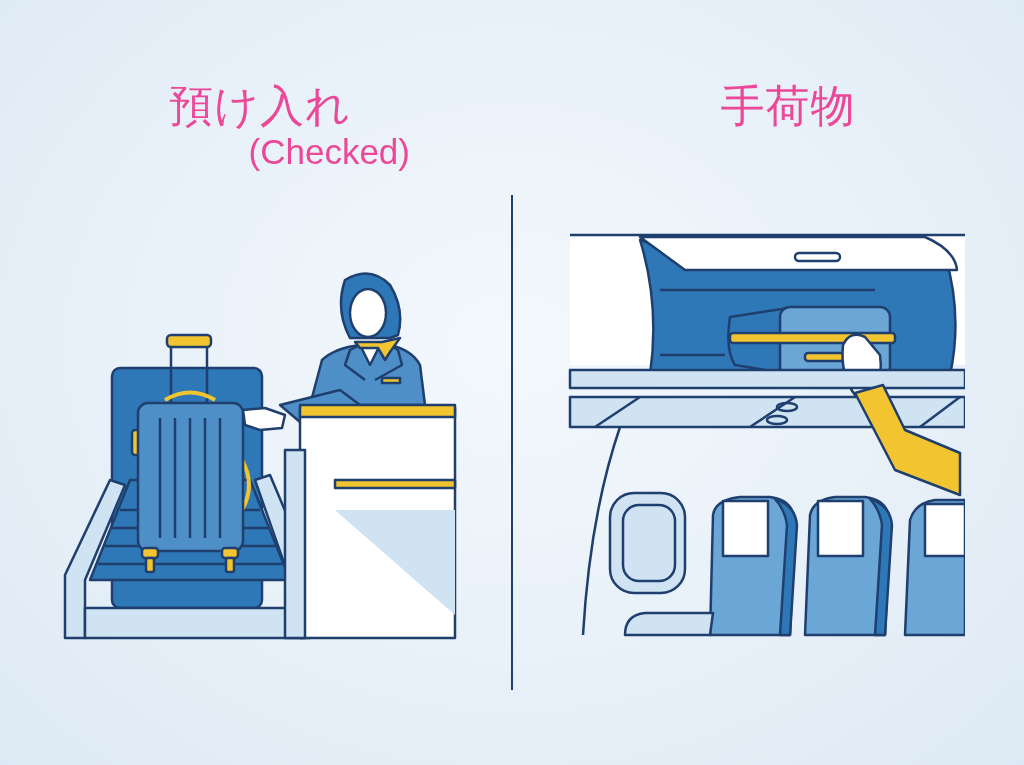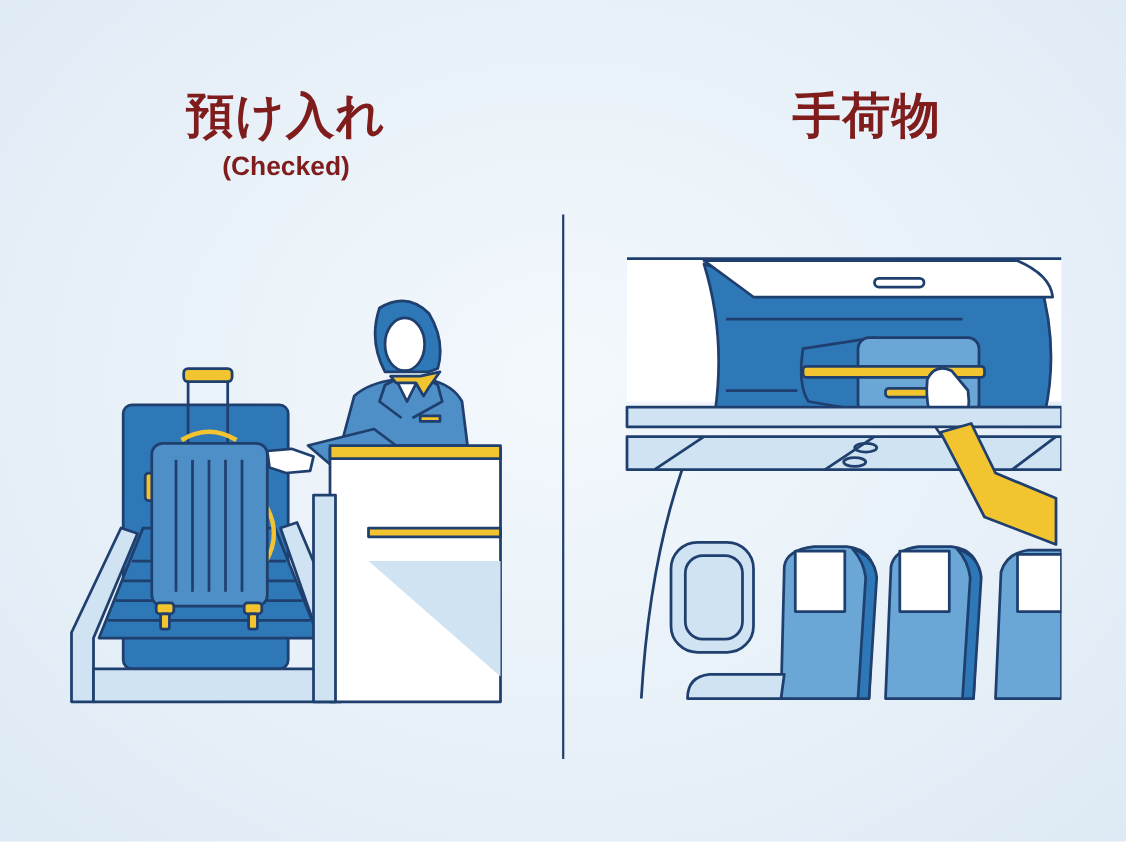--- a/index.html
+++ b/index.html
@@ -2,24 +2,24 @@
 <html><head>
 <meta charset="utf-8">
 <style>
   html, body { margin:0; padding:0; }
   body {
     width:1024px; height:765px; overflow:hidden; position:relative;
     background: radial-gradient(ellipse at 50% 45%, #f3f8fc 0%, #e7f0f8 60%, #dde9f4 100%);
     font-family: "Liberation Sans", "DejaVu Sans", sans-serif;
   }
   .title {
-    position:absolute; text-align:center; color:#7f1d1d; font-weight:bold;
+    position:absolute; text-align:center; color:#ec4899; font-weight:normal;
   }
   .title .jp { font-family: "DejaVu Sans", sans-serif; font-size:44px; line-height:52px; letter-spacing:1px; }
-  .title .en { font-size:24px; line-height:40px; }
+  .title .en { font-size:35px; line-height:40px;text-align:right; }
   #title-left { left:110px; width:300px; top:80px; }
   #title-right { left:648px; width:280px; top:80px; }
   .divider { position:absolute; left:511px; top:195px; width:2px; height:495px; background:#1f3f6e; }
   svg { position:absolute; }
 </style>
 </head>
 <body>
 
 <div id="title-left" class="title">
   <div class="jp">預け入れ</div>

